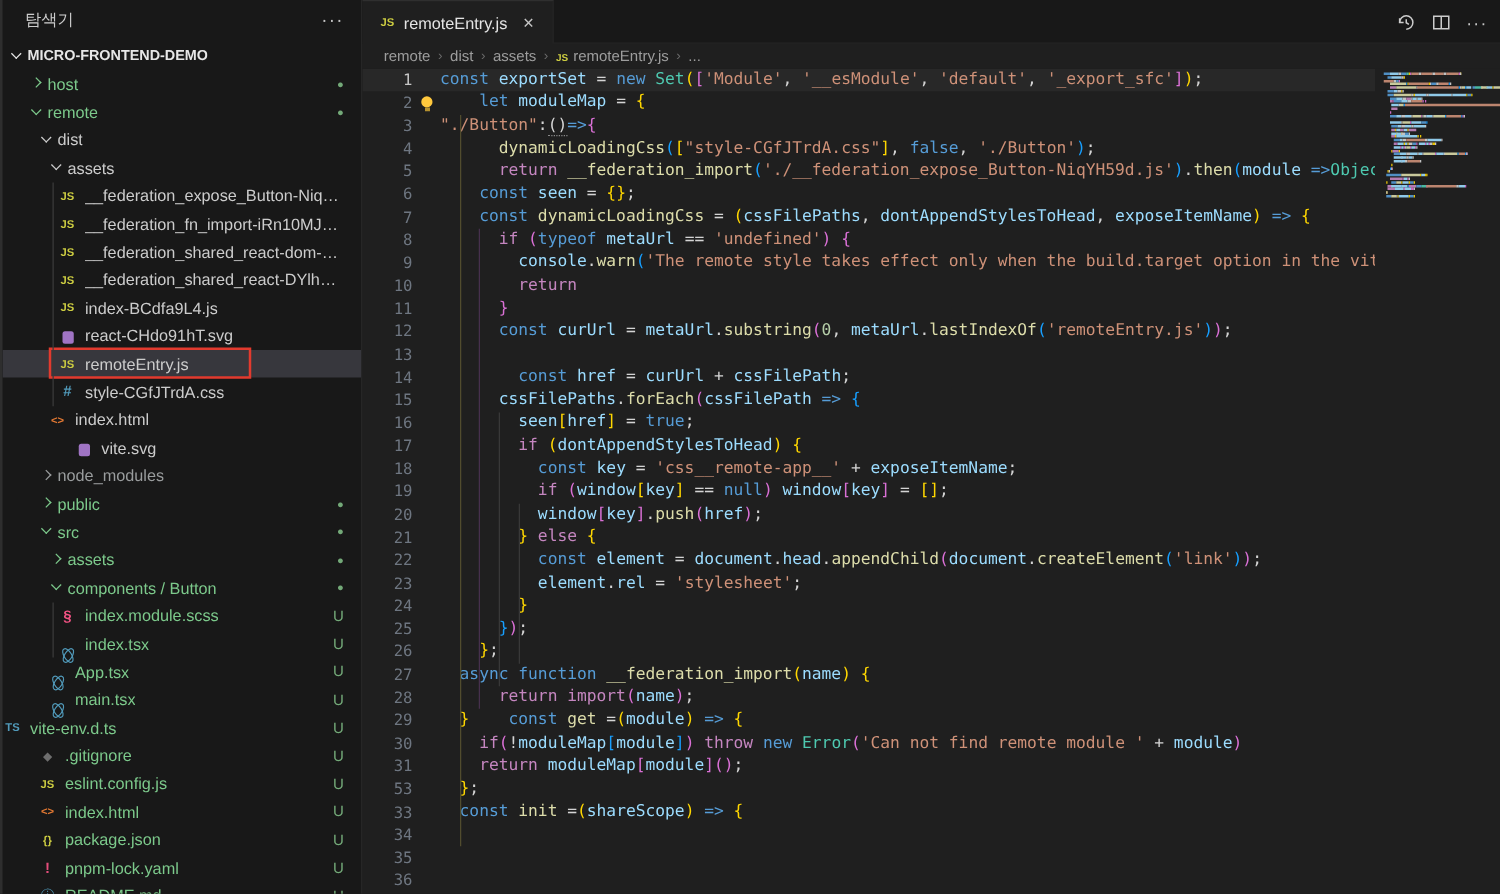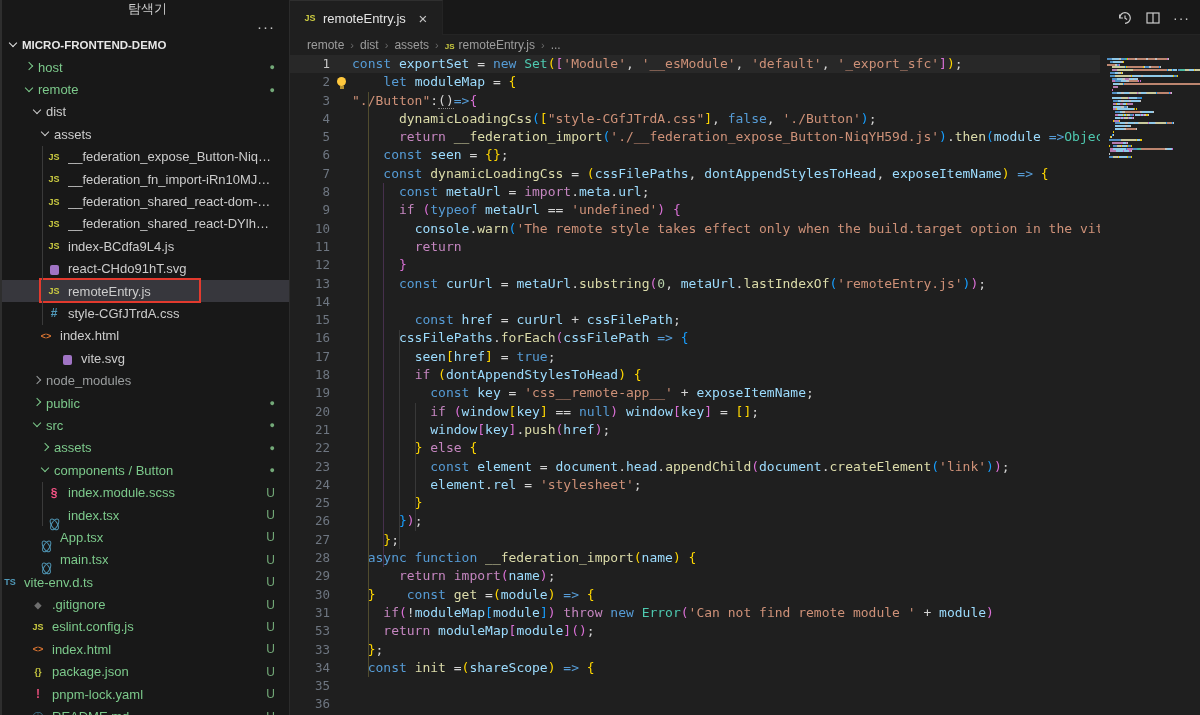--- a/index.html
+++ b/index.html
@@ -1,21 +1,21 @@
 <!DOCTYPE html>
 <html><head>
 <meta charset="utf-8">
 <style>
   * { margin:0; padding:0; box-sizing:border-box; }
   html,body { width:1200px; height:715px; overflow:hidden; background:#1f1f1f;
               font-family:"Liberation Sans", sans-serif; }
   
   .sidebar { position:absolute; left:0; top:0; width:290px; height:715px;
              background:#181818; border-right:1px solid #2b2b2b; border-left:2px solid #2e2e2e; overflow:hidden; }
-  .sb-header { display:flex; align-items:center; height:32px; padding:0 14px 0 18px;flex-direction:column; }
+  .sb-header { display:flex; align-items:center; height:32px; padding:0 14px 0 18px; }
   .sb-title { color:#cccccc; font-size:13px; }
   .sb-more { margin-left:auto; color:#c5c5c5; font-size:15px; letter-spacing:1px; cursor:pointer; }
   .tree { position:absolute; top:34px; left:0; right:0; bottom:0; }
   .trow { position:relative; display:flex; align-items:center; height:22.4px;
           font-size:13px; color:#cccccc; cursor:pointer; padding-right:14px; }
   .trow.root { height:22px; font-weight:bold; font-size:11.5px; color:#e7e7e7; }
   .trow.sel { background:#37373d; }
   .trow.green, .trow.green .tlabel { color:#7cc98b; }
   .trow.dim, .trow.dim .tlabel { color:#9a9d9e; }
   .chev { width:16px; height:16px; flex:0 0 16px; position:relative; }
@@ -322,21 +322,20 @@
         <div class="lnum">36</div>
       </div>
     <div class="clines" id="clines">
         <div class="cline curbg"><span class="tk-kw">const </span><span class="tk-var">exportSet</span><span class="tk-op"> = </span><span class="tk-kw">new </span><span class="tk-cls">Set</span><span class="tk-b1">(</span><span class="tk-b2">[</span><span class="tk-str">'Module'</span><span class="tk-op">, </span><span class="tk-str">'__esModule'</span><span class="tk-op">, </span><span class="tk-str">'default'</span><span class="tk-op">, </span><span class="tk-str">'_export_sfc'</span><span class="tk-b2">]</span><span class="tk-b1">)</span><span class="tk-op">;</span></div>
         <div class="cline"><span class="tk-ws">    </span><span class="tk-kw">let </span><span class="tk-var">moduleMap</span><span class="tk-op"> = </span><span class="tk-b1">{</span><span class="bulb"></span></div>
         <div class="cline"><span class="tk-str">"./Button"</span><span class="tk-op">:</span><span class="tk-hint">()</span><span class="tk-kw">=&gt;</span><span class="tk-b2">{</span></div>
         <div class="cline"><span class="tk-ws">      </span><span class="tk-fn">dynamicLoadingCss</span><span class="tk-b3">(</span><span class="tk-b1">[</span><span class="tk-str">"style-CGfJTrdA.css"</span><span class="tk-b1">]</span><span class="tk-op">, </span><span class="tk-kw">false</span><span class="tk-op">, </span><span class="tk-str">'./Button'</span><span class="tk-b3">)</span><span class="tk-op">;</span></div>
         <div class="cline"><span class="tk-ws">      </span><span class="tk-ctl">return </span><span class="tk-fn">__federation_import</span><span class="tk-b3">(</span><span class="tk-str">'./__federation_expose_Button-NiqYH59d.js'</span><span class="tk-b3">)</span><span class="tk-op">.</span><span class="tk-fn">then</span><span class="tk-b3">(</span><span class="tk-var">module</span><span class="tk-op"> </span><span class="tk-kw">=&gt;</span><span class="tk-cls">Object</span><span class="tk-op">.</span><span class="tk-fn">keys</span><span class="tk-b1">(</span><span class="tk-var">module</span></div>
         <div class="cline"><span class="tk-ws">    </span><span class="tk-kw">const </span><span class="tk-var">seen</span><span class="tk-op"> = </span><span class="tk-b1">{}</span><span class="tk-op">;</span></div>
         <div class="cline"><span class="tk-ws">    </span><span class="tk-kw">const </span><span class="tk-fn">dynamicLoadingCss</span><span class="tk-op"> = </span><span class="tk-b1">(</span><span class="tk-var">cssFilePaths</span><span class="tk-op">, </span><span class="tk-var">dontAppendStylesToHead</span><span class="tk-op">, </span><span class="tk-var">exposeItemName</span><span class="tk-b1">)</span><span class="tk-kw"> =&gt; </span><span class="tk-b1">{</span></div>
-        <div class="cline"><span class="tk-ws">      </span><span class="tk-kw">const </span><span class="tk-var">metaUrl</span><span class="tk-op"> = </span><span class="tk-ctl">import</span><span class="tk-op">.</span><span class="tk-var">meta</span><span class="tk-op">.</span><span class="tk-var">url</span><span class="tk-op">;</span></div>
         <div class="cline"><span class="tk-ws">      </span><span class="tk-ctl">if </span><span class="tk-b2">(</span><span class="tk-kw">typeof </span><span class="tk-var">metaUrl</span><span class="tk-op"> == </span><span class="tk-str">'undefined'</span><span class="tk-b2">)</span><span class="tk-op"> </span><span class="tk-b2">{</span></div>
         <div class="cline"><span class="tk-ws">        </span><span class="tk-var">console</span><span class="tk-op">.</span><span class="tk-fn">warn</span><span class="tk-b3">(</span><span class="tk-str">'The remote style takes effect only when the build.target option in the vite.config.ts file is higher than that of "es2020".'</span></div>
         <div class="cline"><span class="tk-ws">        </span><span class="tk-ctl">return</span></div>
         <div class="cline"><span class="tk-ws">      </span><span class="tk-b2">}</span></div>
         <div class="cline"><span class="tk-ws">      </span><span class="tk-kw">const </span><span class="tk-var">curUrl</span><span class="tk-op"> = </span><span class="tk-var">metaUrl</span><span class="tk-op">.</span><span class="tk-fn">substring</span><span class="tk-b2">(</span><span class="tk-num">0</span><span class="tk-op">, </span><span class="tk-var">metaUrl</span><span class="tk-op">.</span><span class="tk-fn">lastIndexOf</span><span class="tk-b3">(</span><span class="tk-str">'remoteEntry.js'</span><span class="tk-b3">)</span><span class="tk-b2">)</span><span class="tk-op">;</span></div>
         <div class="cline"></div>
         <div class="cline"><span class="tk-ws">        </span><span class="tk-kw">const </span><span class="tk-var">href</span><span class="tk-op"> = </span><span class="tk-var">curUrl</span><span class="tk-op"> + </span><span class="tk-var">cssFilePath</span><span class="tk-op">;</span></div>
         <div class="cline"><span class="tk-ws">      </span><span class="tk-var">cssFilePaths</span><span class="tk-op">.</span><span class="tk-fn">forEach</span><span class="tk-b2">(</span><span class="tk-var">cssFilePath</span><span class="tk-kw"> =&gt; </span><span class="tk-b3">{</span></div>
         <div class="cline"><span class="tk-ws">        </span><span class="tk-var">seen</span><span class="tk-b1">[</span><span class="tk-var">href</span><span class="tk-b1">]</span><span class="tk-op"> = </span><span class="tk-kw">true</span><span class="tk-op">;</span></div>
         <div class="cline"><span class="tk-ws">        </span><span class="tk-ctl">if </span><span class="tk-b1">(</span><span class="tk-var">dontAppendStylesToHead</span><span class="tk-b1">)</span><span class="tk-op"> </span><span class="tk-b1">{</span></div>

